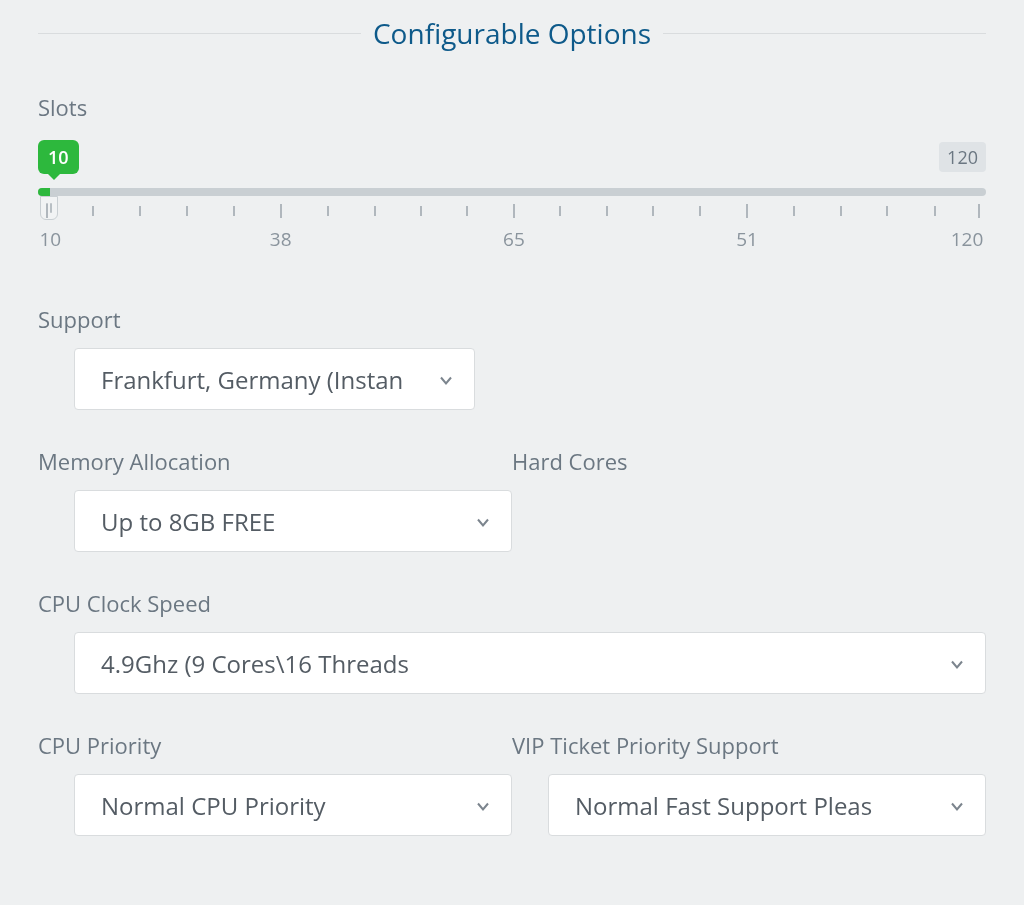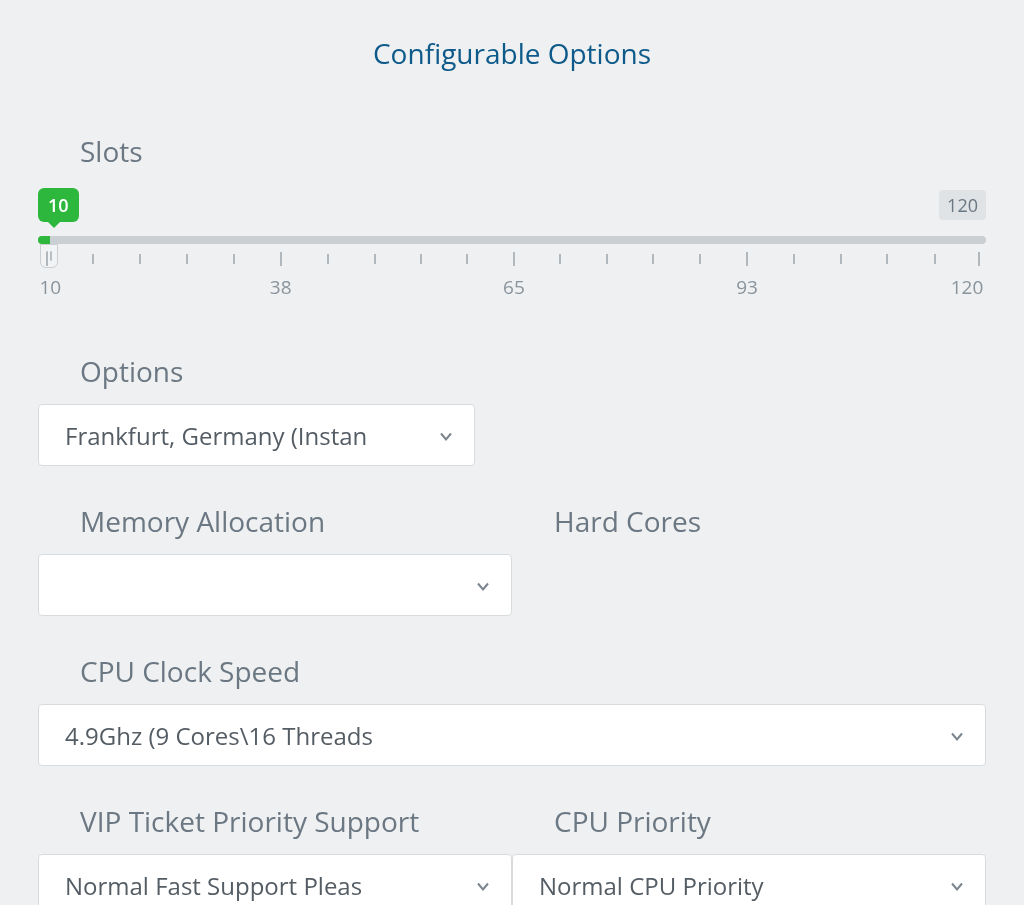--- a/index.html
+++ b/index.html
@@ -10,41 +10,39 @@
     body {
       font-family: -apple-system, BlinkMacSystemFont, "Segoe UI", "Open Sans", sans-serif;
       background: #eef0f1;
       width: 1024px;
       height: 905px;
       padding: 0 38px;
     }
     .heading-row {
       display: flex;
       align-items: center;
-      gap: 20px;
+      gap: 12px;
       padding-top: 14px;
       padding-bottom: 40px;
-      flex-direction: column;
     }
     .heading-line {
       flex: 1;
       height: 1px;
       background: #d9dcde;
     }
     .heading-title {
       color: #0e5a8a;
       font-size: 28px;
       font-weight: 400;
     }
     .section-label {
       color: #6b7782;
-      font-size: 28px;
+      font-size: 22px;
       font-weight: 400;
       margin-bottom: 8px;
-      margin-left: 42px;
     }
     
     .slider-wrap {
       position: relative;
       margin-top: 18px;
     }
     .slider-badge-row {
       position: relative;
       height: 46px;
     }
@@ -164,20 +162,21 @@
       border-radius: 4px;
       height: 62px;
       display: flex;
       align-items: center;
       padding: 0 54px 0 26px;
       color: #545c64;
       font-size: 24px;
       cursor: pointer;
       overflow: hidden;
       white-space: nowrap;
+      margin-left: 36px;
     }
     .select .chev {
       position: absolute;
       right: 20px;
       top: 50%;
       transform: translateY(-50%);
       pointer-events: none;
     }
     .chev svg {
       width: 16px;
@@ -233,44 +232,45 @@
       <div class="tick minor" style="left:79.7%"></div>
       <div class="tick minor" style="left:84.7%"></div>
       <div class="tick minor" style="left:89.6%"></div>
       <div class="tick minor" style="left:94.6%"></div>
       <div class="tick" style="left:99.3%"></div>
     </div>
     <div class="slider-labels">
       <span style="left:1.3%">10</span>
       <span style="left:25.6%">38</span>
       <span style="left:50.2%">65</span>
-      <span style="left:74.8%">93</span>
+      <span style="left:74.8%">51</span>
       <span style="left:98.0%">120</span>
     </div>
   </div>
 </div>
 
 <div class="location-section half">
-  <div class="section-label">Options</div>
+  <div class="section-label">Support</div>
   <div class="form-col-single">
     <div class="select">
       <span>Frankfurt, Germany (Instan</span>
       <span class="chev">
         <svg viewBox="0 0 16 16">
             <polyline points="3,5 8,11 13,5"></polyline>
           </svg>
       </span>
     </div>
   </div>
 </div>
 
 <div class="form-row">
   <div class="form-col">
     <div class="section-label">Memory Allocation</div>
     <div class="select">
+      <span>Up to 8GB FREE</span>
       <span class="chev">
         <svg viewBox="0 0 16 16">
             <polyline points="3,5 8,11 13,5"></polyline>
           </svg>
       </span>
     </div>
   </div>
   <div class="form-col">
     <div class="section-label">Hard Cores</div>
   </div>
@@ -285,34 +285,34 @@
         <svg viewBox="0 0 16 16">
             <polyline points="3,5 8,11 13,5"></polyline>
           </svg>
       </span>
     </div>
   </div>
 </div>
 
 <div class="form-row">
   <div class="form-col">
+    <div class="section-label">CPU Priority</div>
+    <div class="select">
+      <span>Normal CPU Priority</span>
+      <span class="chev">
+        <svg viewBox="0 0 16 16">
+            <polyline points="3,5 8,11 13,5"></polyline>
+          </svg>
+      </span>
+    </div>
+  </div>
+  <div class="form-col">
     <div class="section-label">VIP Ticket Priority Support</div>
     <div class="select">
       <span>Normal Fast Support Pleas</span>
       <span class="chev">
         <svg viewBox="0 0 16 16">
             <polyline points="3,5 8,11 13,5"></polyline>
           </svg>
       </span>
     </div>
   </div>
-  <div class="form-col">
-    <div class="section-label">CPU Priority</div>
-    <div class="select">
-      <span>Normal CPU Priority</span>
-      <span class="chev">
-        <svg viewBox="0 0 16 16">
-            <polyline points="3,5 8,11 13,5"></polyline>
-          </svg>
-      </span>
-    </div>
-  </div>
 </div>
 
 </body></html>

